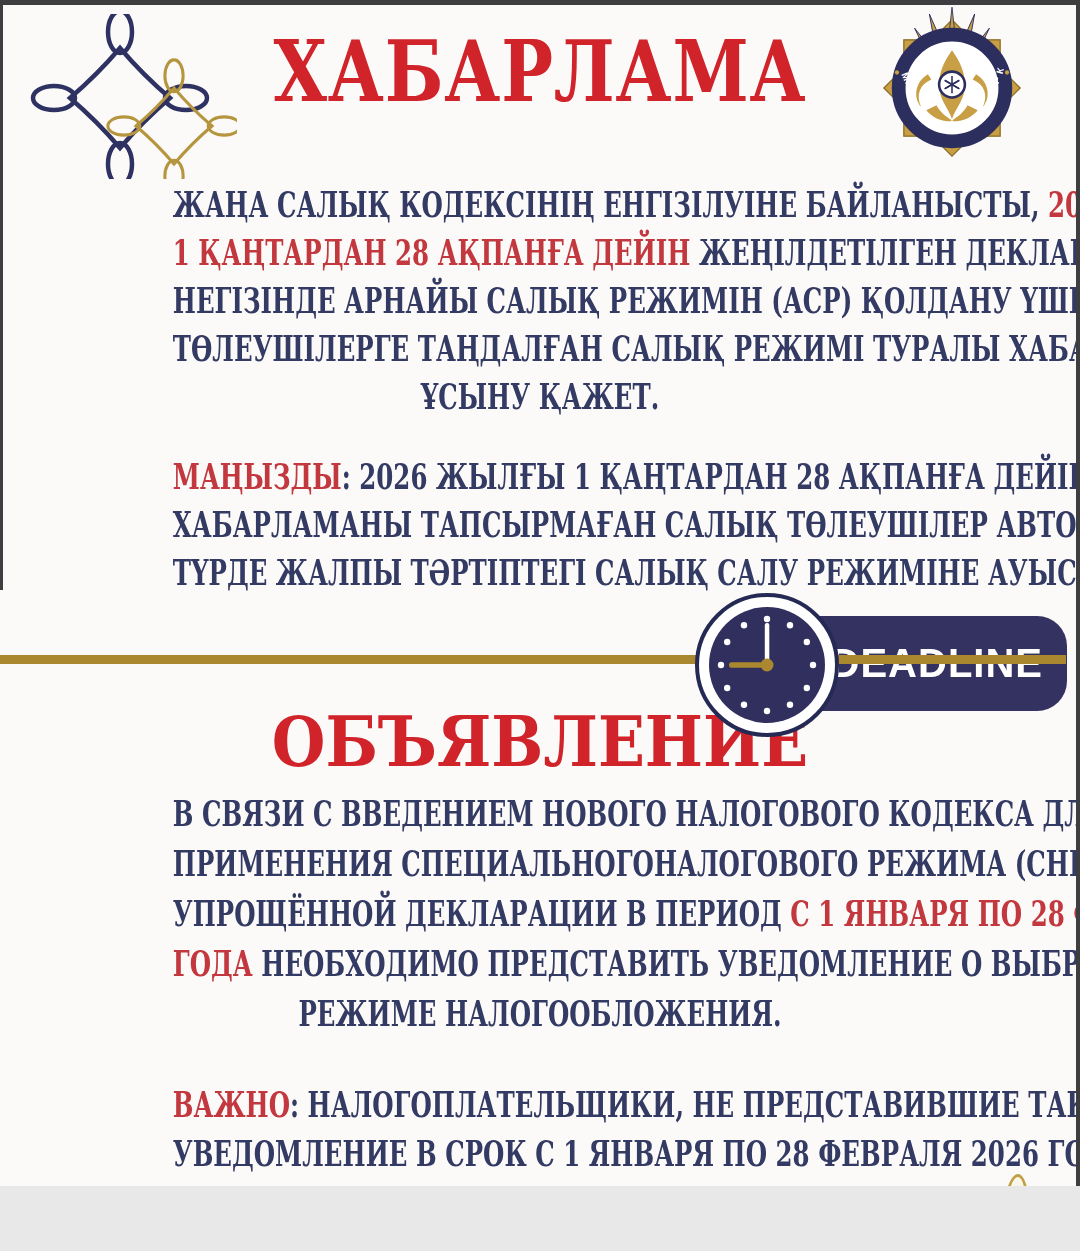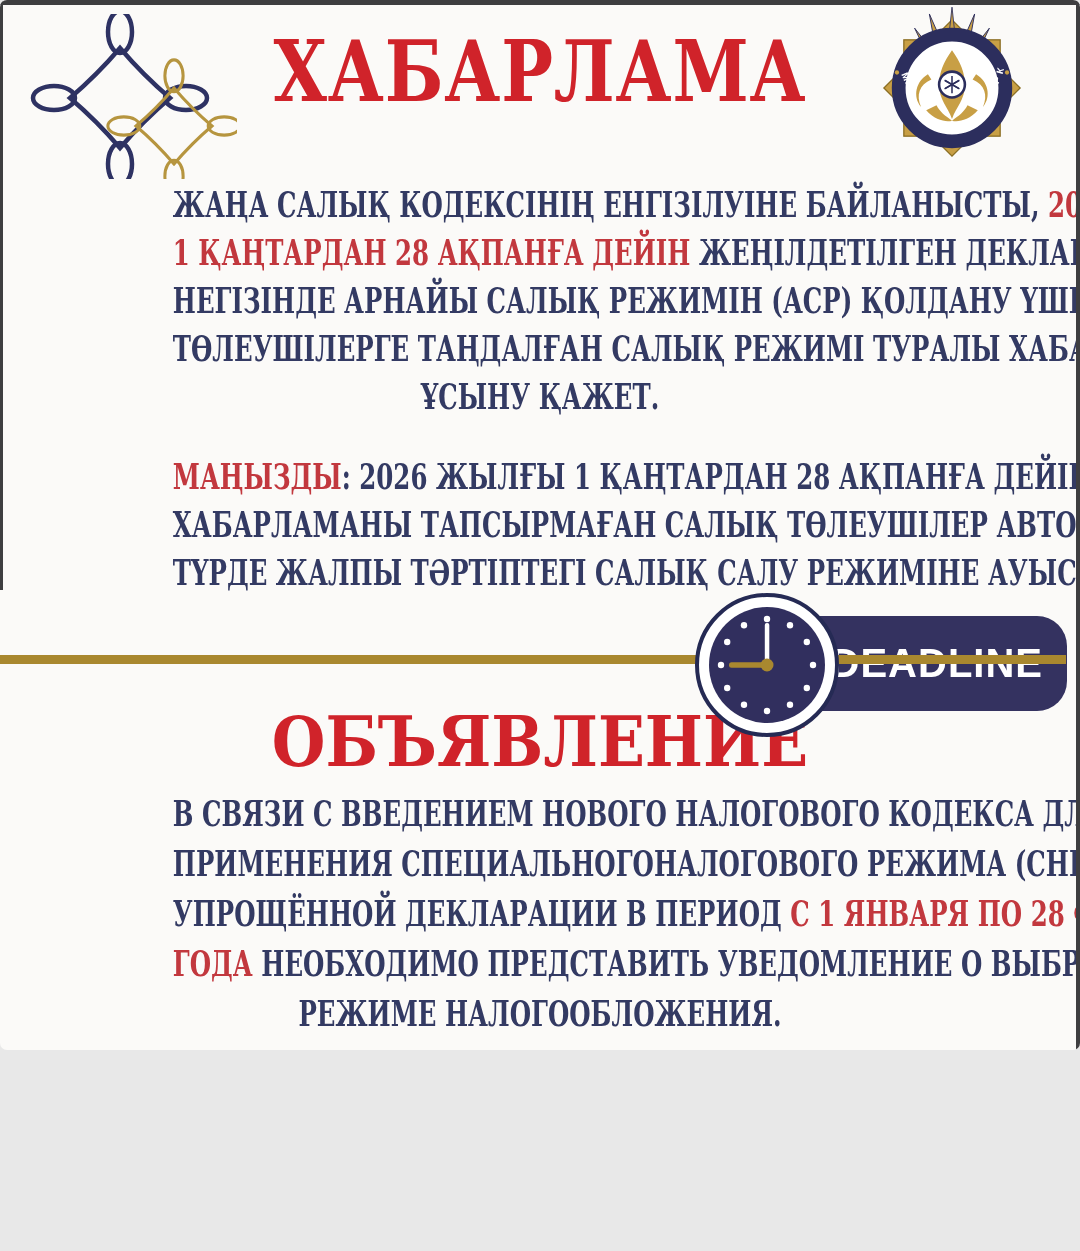--- a/index.html
+++ b/index.html
@@ -1,23 +1,22 @@
 <!DOCTYPE html>
 <html><head>
 <meta charset="utf-8">
 <style>
   html,body{margin:0;padding:0;background:#e8e8e8;}
   .page{
     position:relative;
-    width:1080px;height:1050px;
+    width:1080px;height:1186px;
     margin:0 auto;
     background:#fbfaf8;
     overflow:hidden;
     font-family:"DejaVu Serif","Liberation Serif",serif;
-    border-radius:7px;
   }
   
   .edge{position:absolute;background:#3e3e40;z-index:9;}
   .edge-top{top:0;left:0;width:1080px;height:5px;}
   .edge-left{top:0;left:0;width:3px;height:590px;}
   .edge-right{top:0;right:0;width:4px;height:1251px;}
 
   
   .ornament{position:absolute;left:22px;top:14px;z-index:1;}
   .title-kk{

